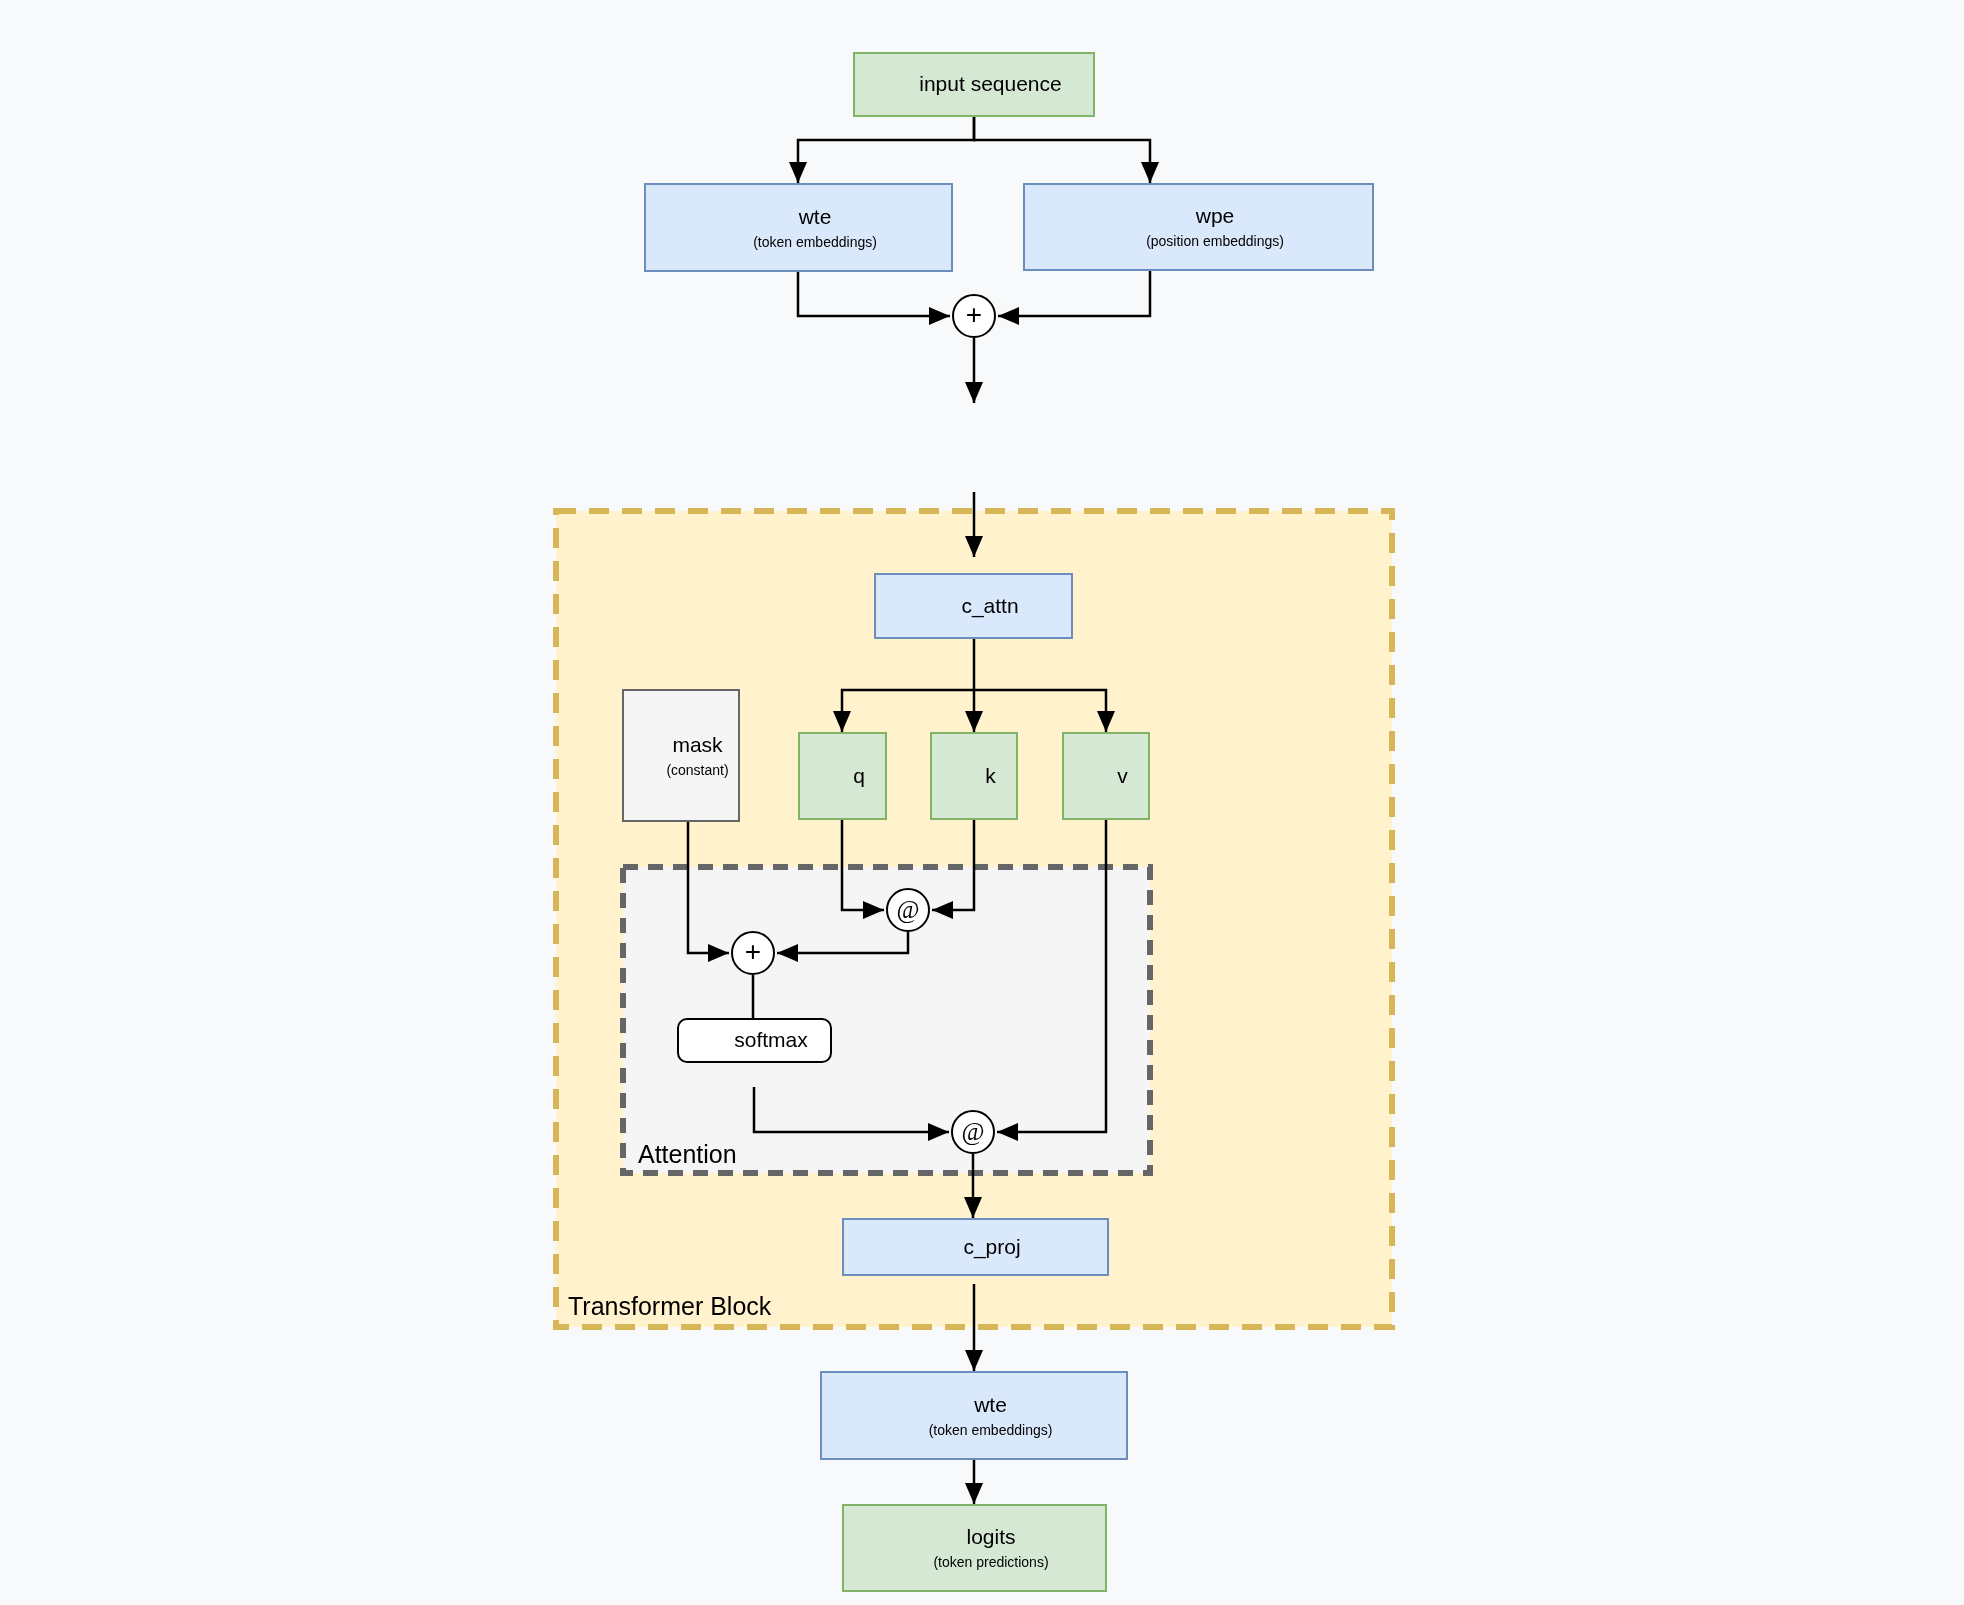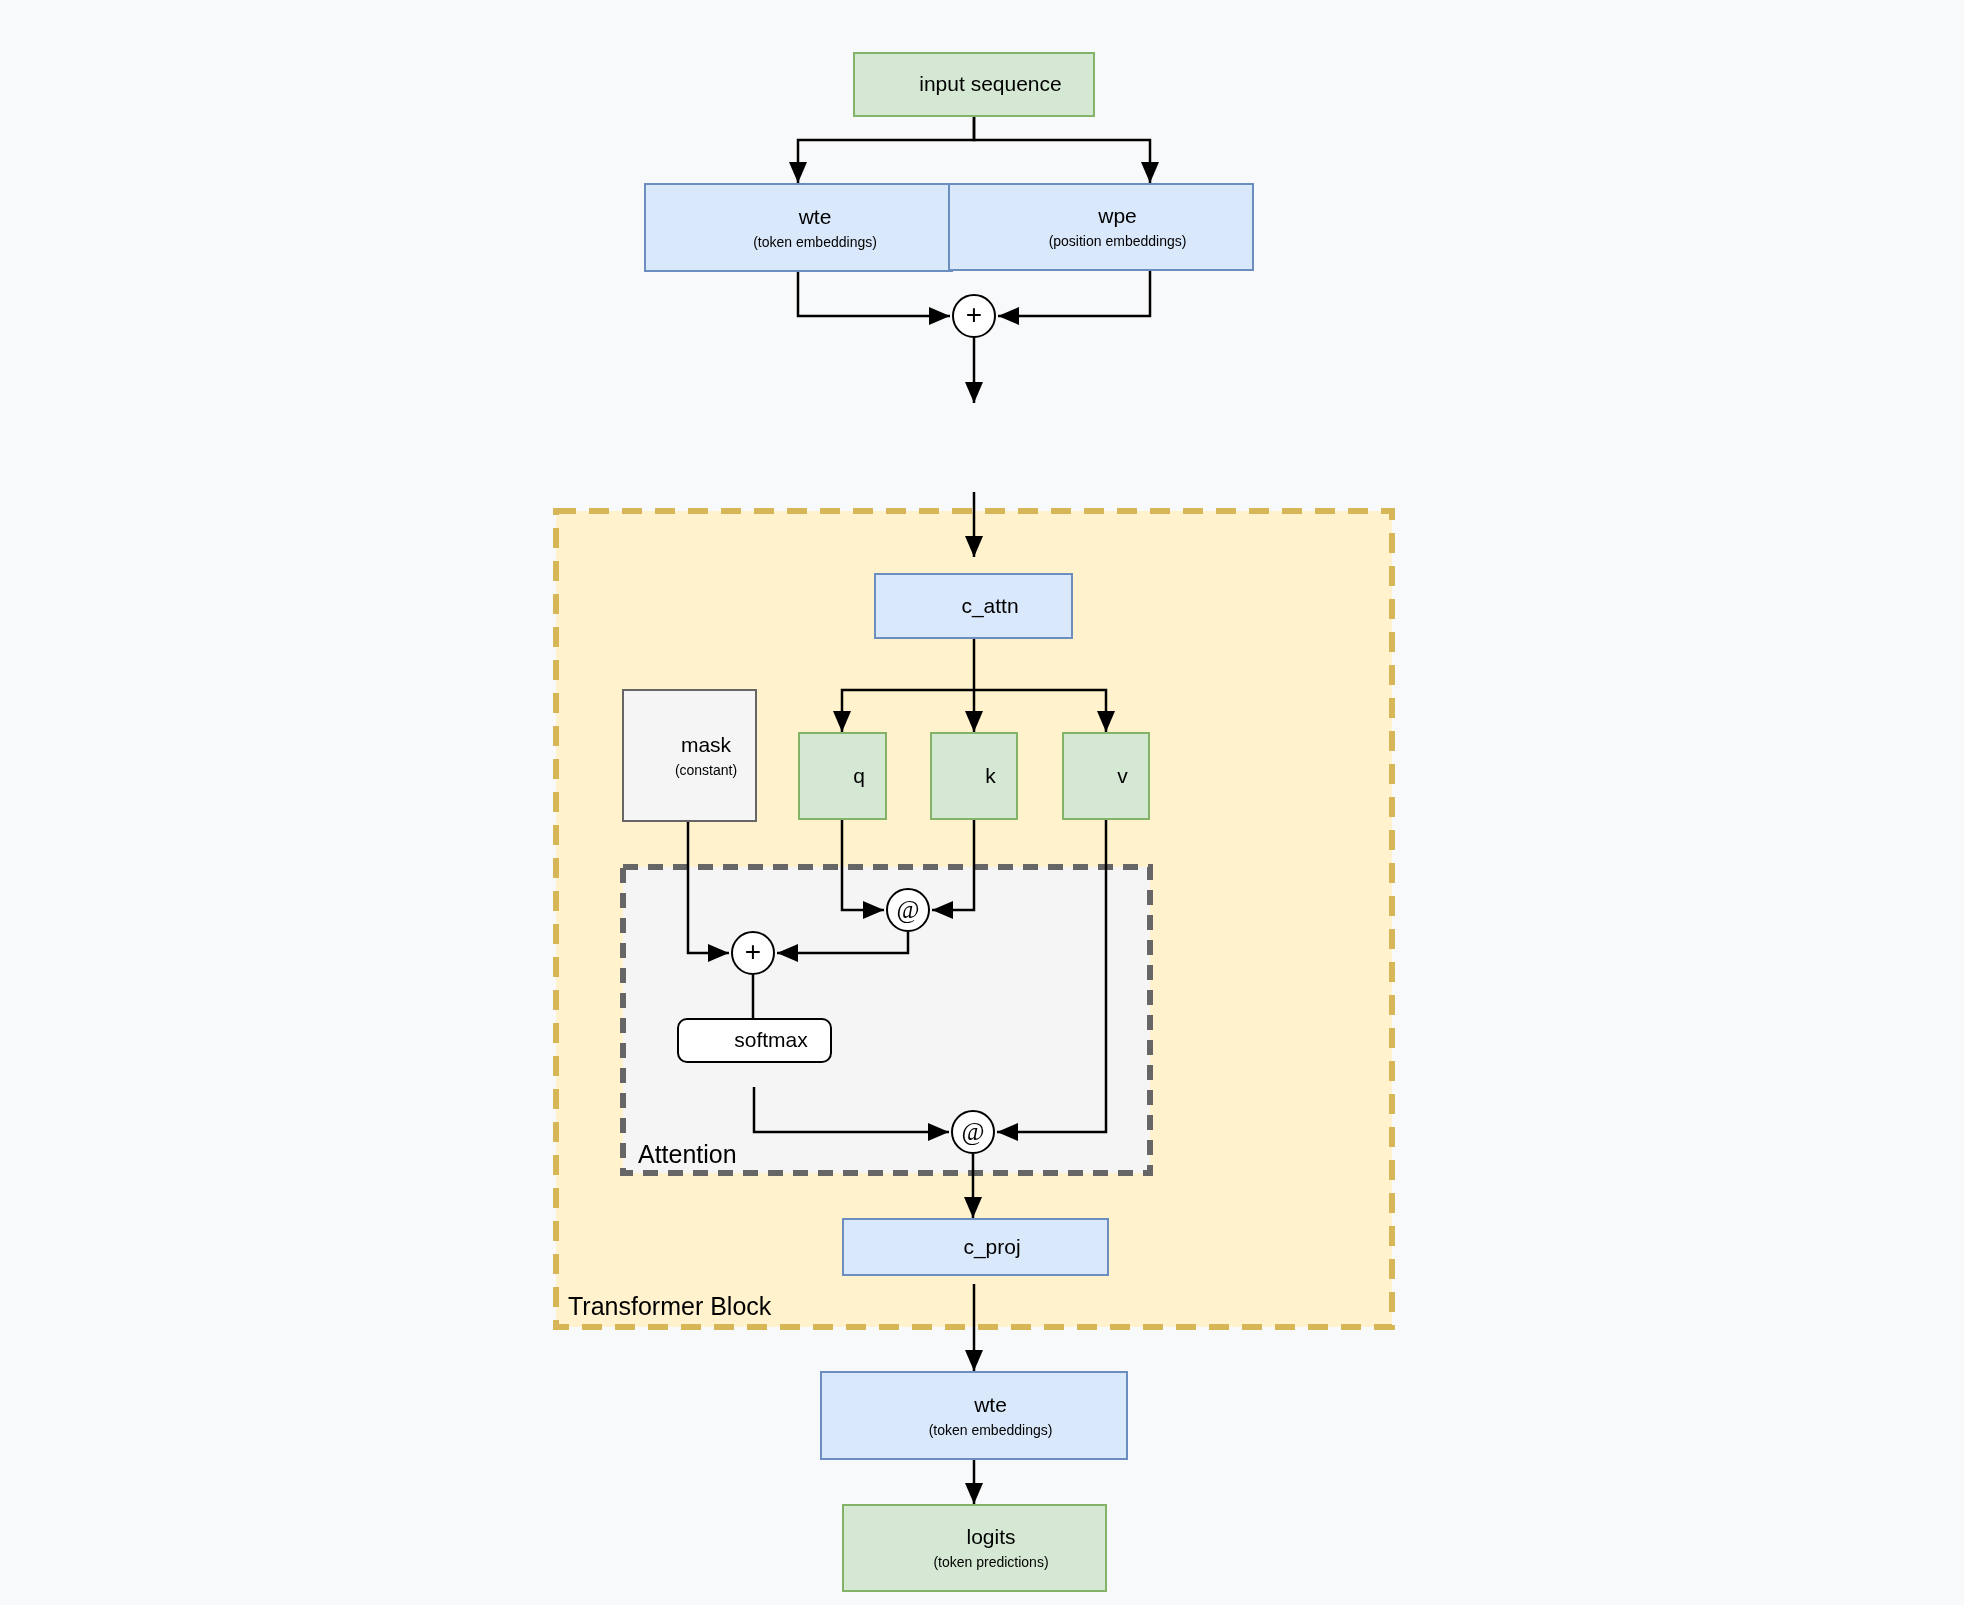--- a/index.html
+++ b/index.html
@@ -16,24 +16,24 @@
   .circle{position:absolute;width:44px;height:44px;box-sizing:border-box;border-radius:50%;
           background:#fff;border:2.5px solid #000;display:flex;align-items:center;
           justify-content:center;z-index:3;}
   .op-plus{font-size:28px;line-height:1;margin-top:-3px;color:#000;}
   .op-at{font-size:25px;line-height:1;font-family:"Liberation Serif",serif;color:#000;margin-top:-2px;}
   .container-label{position:absolute;font-size:25px;color:#000;z-index:2;}
 
   
   .n-input      {left:853px;  top:52px;   width:242px; height:65px;}
   .n-wte-top    {left:644px;  top:183px;  width:309px; height:89px;}
-  .n-wpe        {left:948px;  top:183px;  width:306px; height:88px;}
+  .n-wpe        {left:1023px;  top:183px;  width:351px; height:88px;}
   .n-embedded   {left:842px;  top:403px;  width:265px; height:89px;}
   .n-cattn      {left:874px;  top:557px;  width:199px; height:66px;margin-top:16px;}
-  .n-mask       {left:622px;  top:689px;  width:135px; height:133px;}
+  .n-mask       {left:622px;  top:689px;  width:118px; height:133px;}
   .n-q          {left:798px;  top:732px;  width:89px;  height:88px;}
   .n-k          {left:930px;  top:732px;  width:88px;  height:88px;}
   .n-v          {left:1062px; top:732px;  width:88px;  height:88px;}
   .n-softmax    {left:677px;  top:980px; width:155px; height:45px;margin-top:38px;}
   .n-cproj      {left:842px;  top:1218px; width:267px; height:58px;}
   .n-wte-bottom {left:820px;  top:1371px; width:308px; height:89px;}
   .n-logits     {left:842px;  top:1504px; width:265px; height:88px;}
 
   .c-add1   {left:952px; top:294px;}
   .c-matmul1{left:886px; top:888px;}

